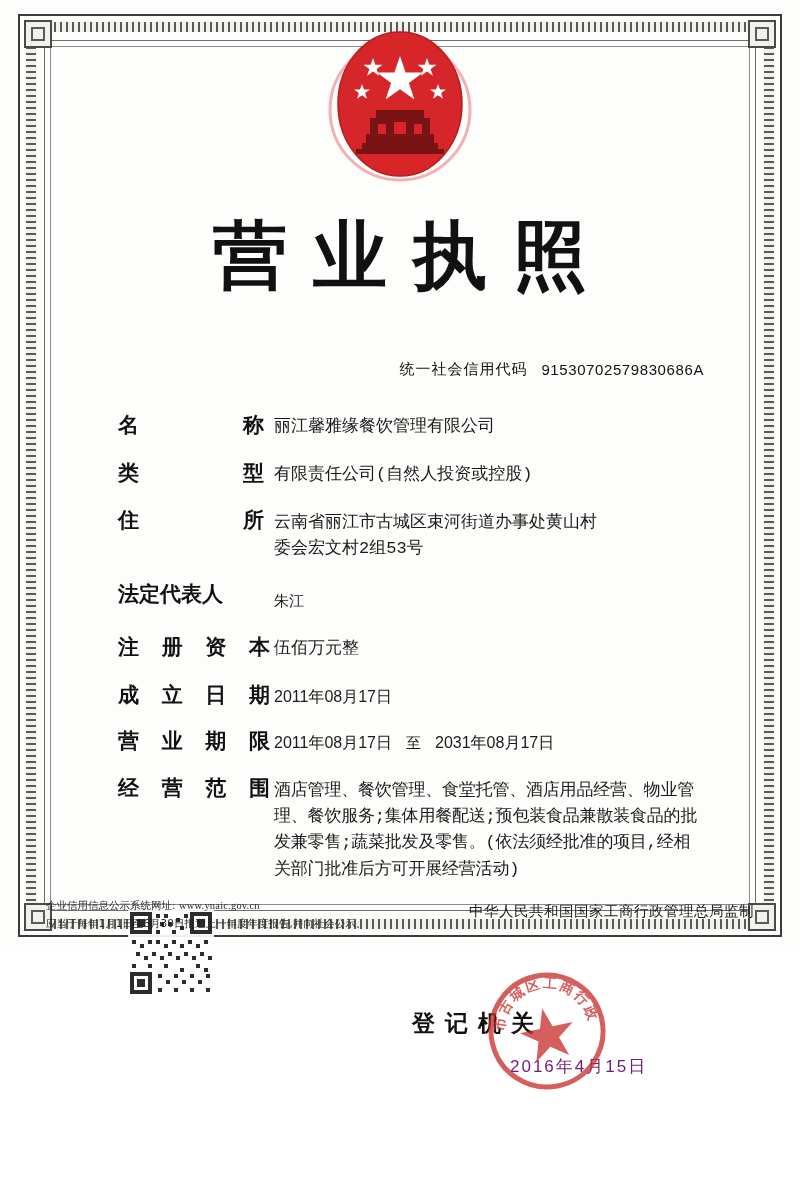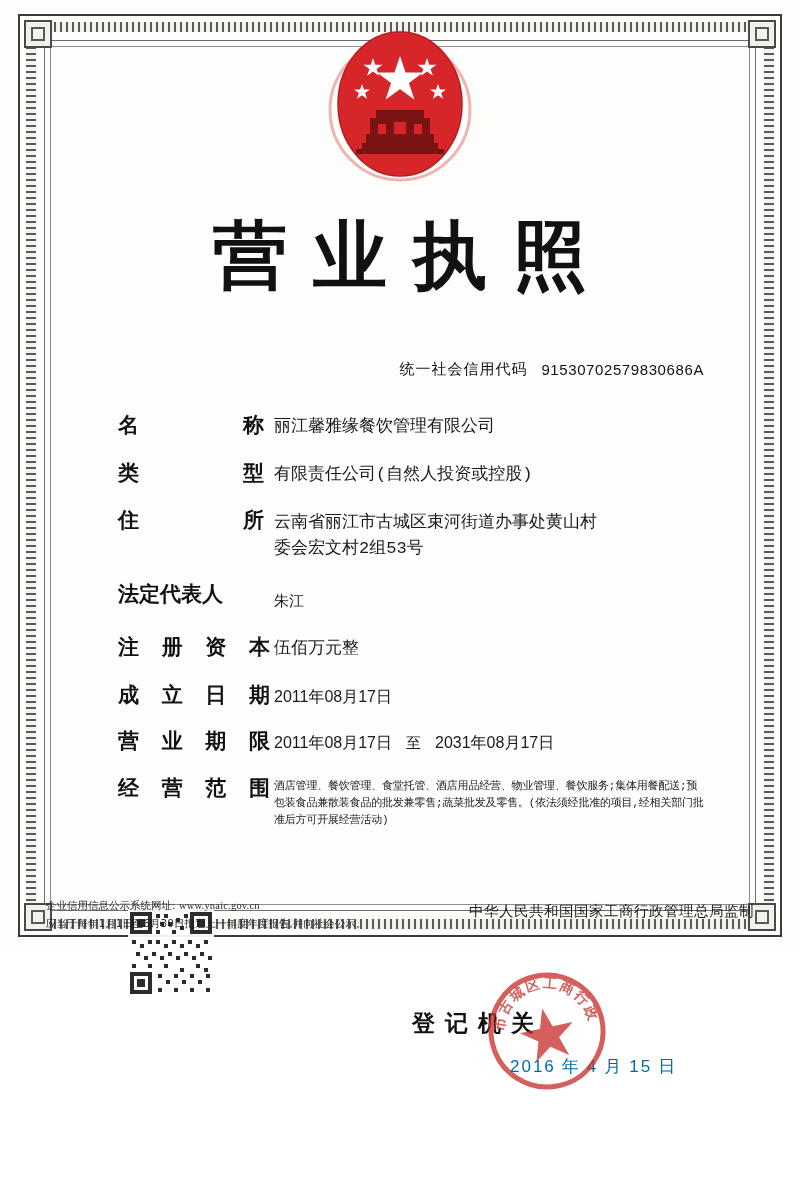--- a/index.html
+++ b/index.html
@@ -171,21 +171,21 @@
     font-size: 15px;
     margin-top: 8px;
   }
   .field-value.num {
     font-family: "Liberation Sans", sans-serif;
     font-size: 16px;
   }
   .field.addr .field-value { line-height: 1.5; }
   .field.scope { margin-top: 10px; }
   .field.scope .field-value {
-    font-size: 11px;
+    font-size: 17px;
     line-height: 1.55;
     letter-spacing: -0.2px;
   }
   .term-line { display: flex; gap: 14px; align-items: baseline; }
   .term-sep { font-family: "DejaVu Sans", sans-serif; font-size: 15px; }
 
   
   .qr {
     position: absolute;
     left: 128px;
@@ -205,25 +205,24 @@
     font-weight: bold;
     letter-spacing: 10px;
     color: #111;
   }
   .reg-date {
     position: absolute;
     left: 510px;
     top: 1055px;
     font-family: "DejaVu Sans", sans-serif;
     font-size: 17px;
-    color: #0369a1;
+    color: #701a75;
     letter-spacing: 2px;
     display: flex;
     align-items: baseline;
-    gap: 6px;
   }
   .reg-date .dt-num { font-family: "Liberation Sans", sans-serif; }
 
   
   .seal {
     position: absolute;
     left: 484px;
     top: 968px;
     width: 126px;
     height: 126px;

